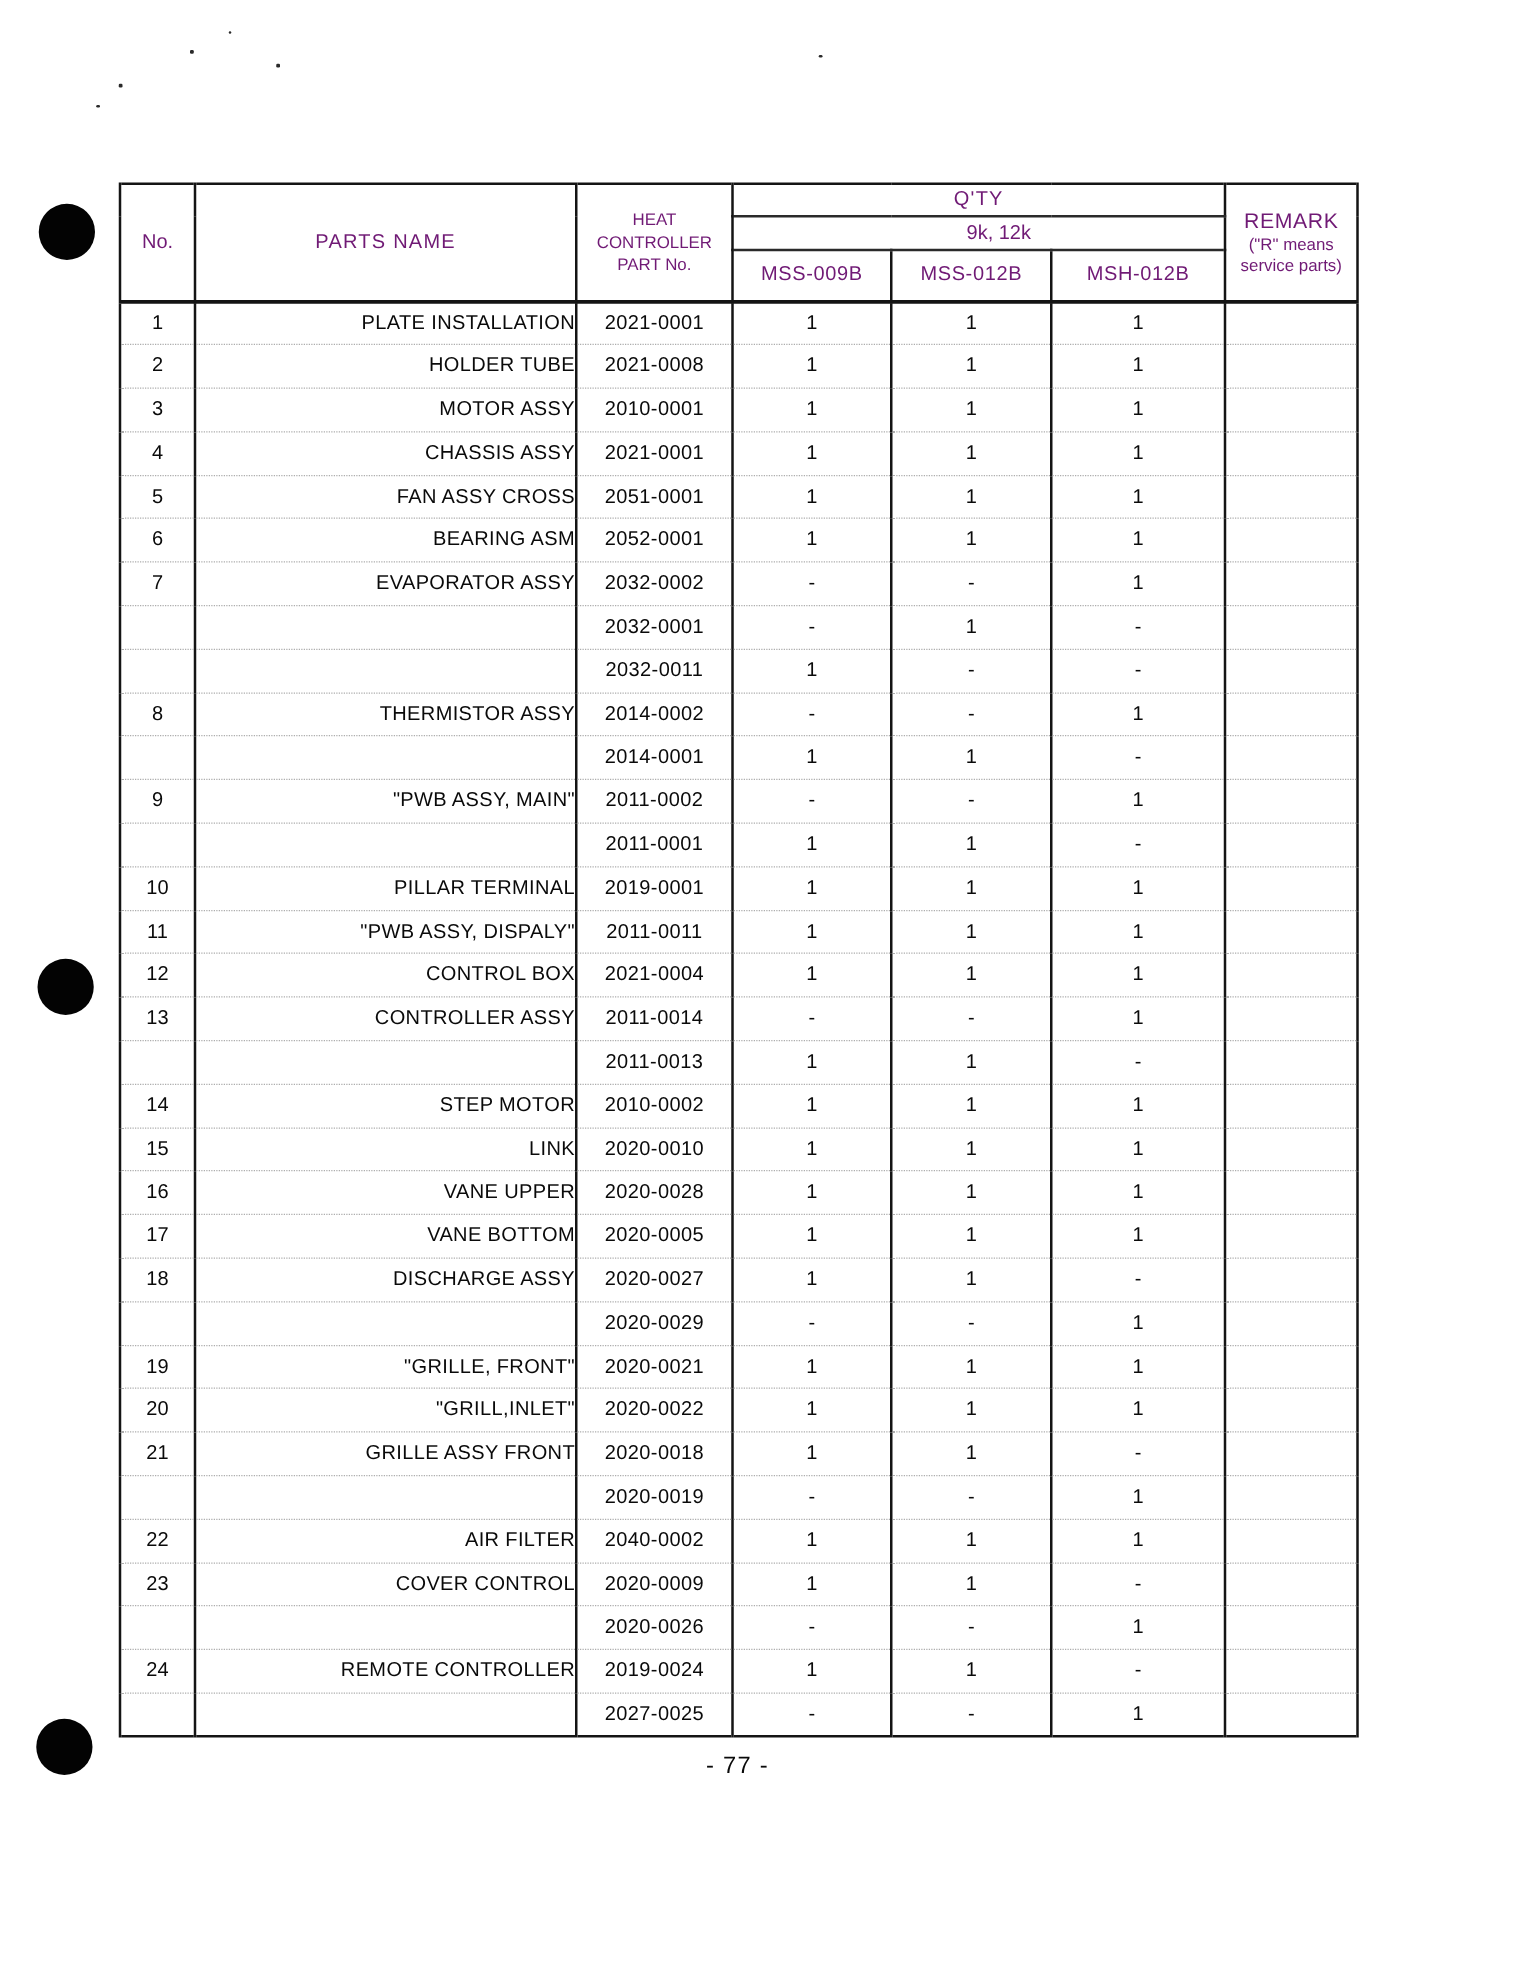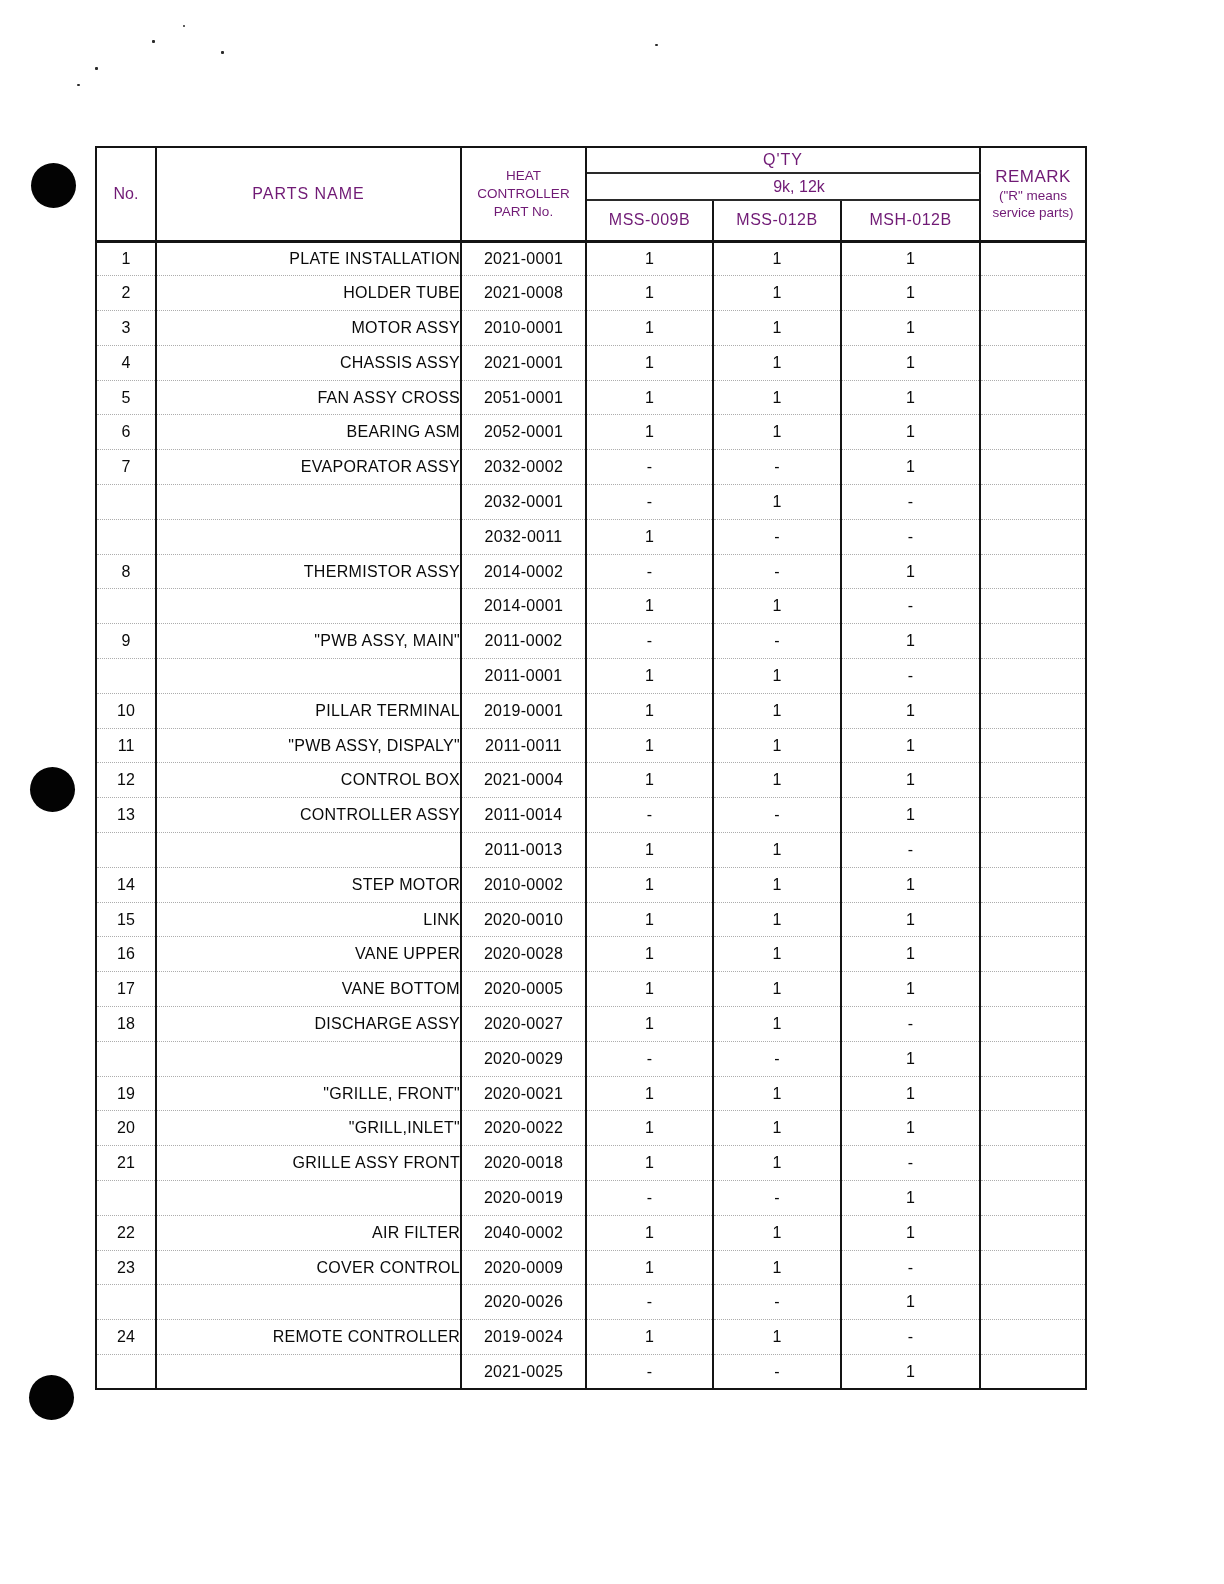--- a/index.html
+++ b/index.html
@@ -435,23 +435,24 @@
           <td class="col-name">REMOTE CONTROLLER</td>
           <td class="col-pn">2019-0024</td>
           <td class="col-qty">1</td>
           <td class="col-qty">1</td>
           <td class="col-qty">-</td>
           <td class="col-remark"></td>
         </tr>
         <tr>
           <td class="col-no"></td>
           <td class="col-name"></td>
-          <td class="col-pn">2021-0025</td>
+          <td class="col-pn">2027-0025</td>
           <td class="col-qty">-</td>
           <td class="col-qty">-</td>
           <td class="col-qty">1</td>
           <td class="col-remark"></td>
         </tr>
       </tbody>
   </table>
 
+  <div class="page-number">- 77 -</div>
 
 </div>
 
 </body></html>

